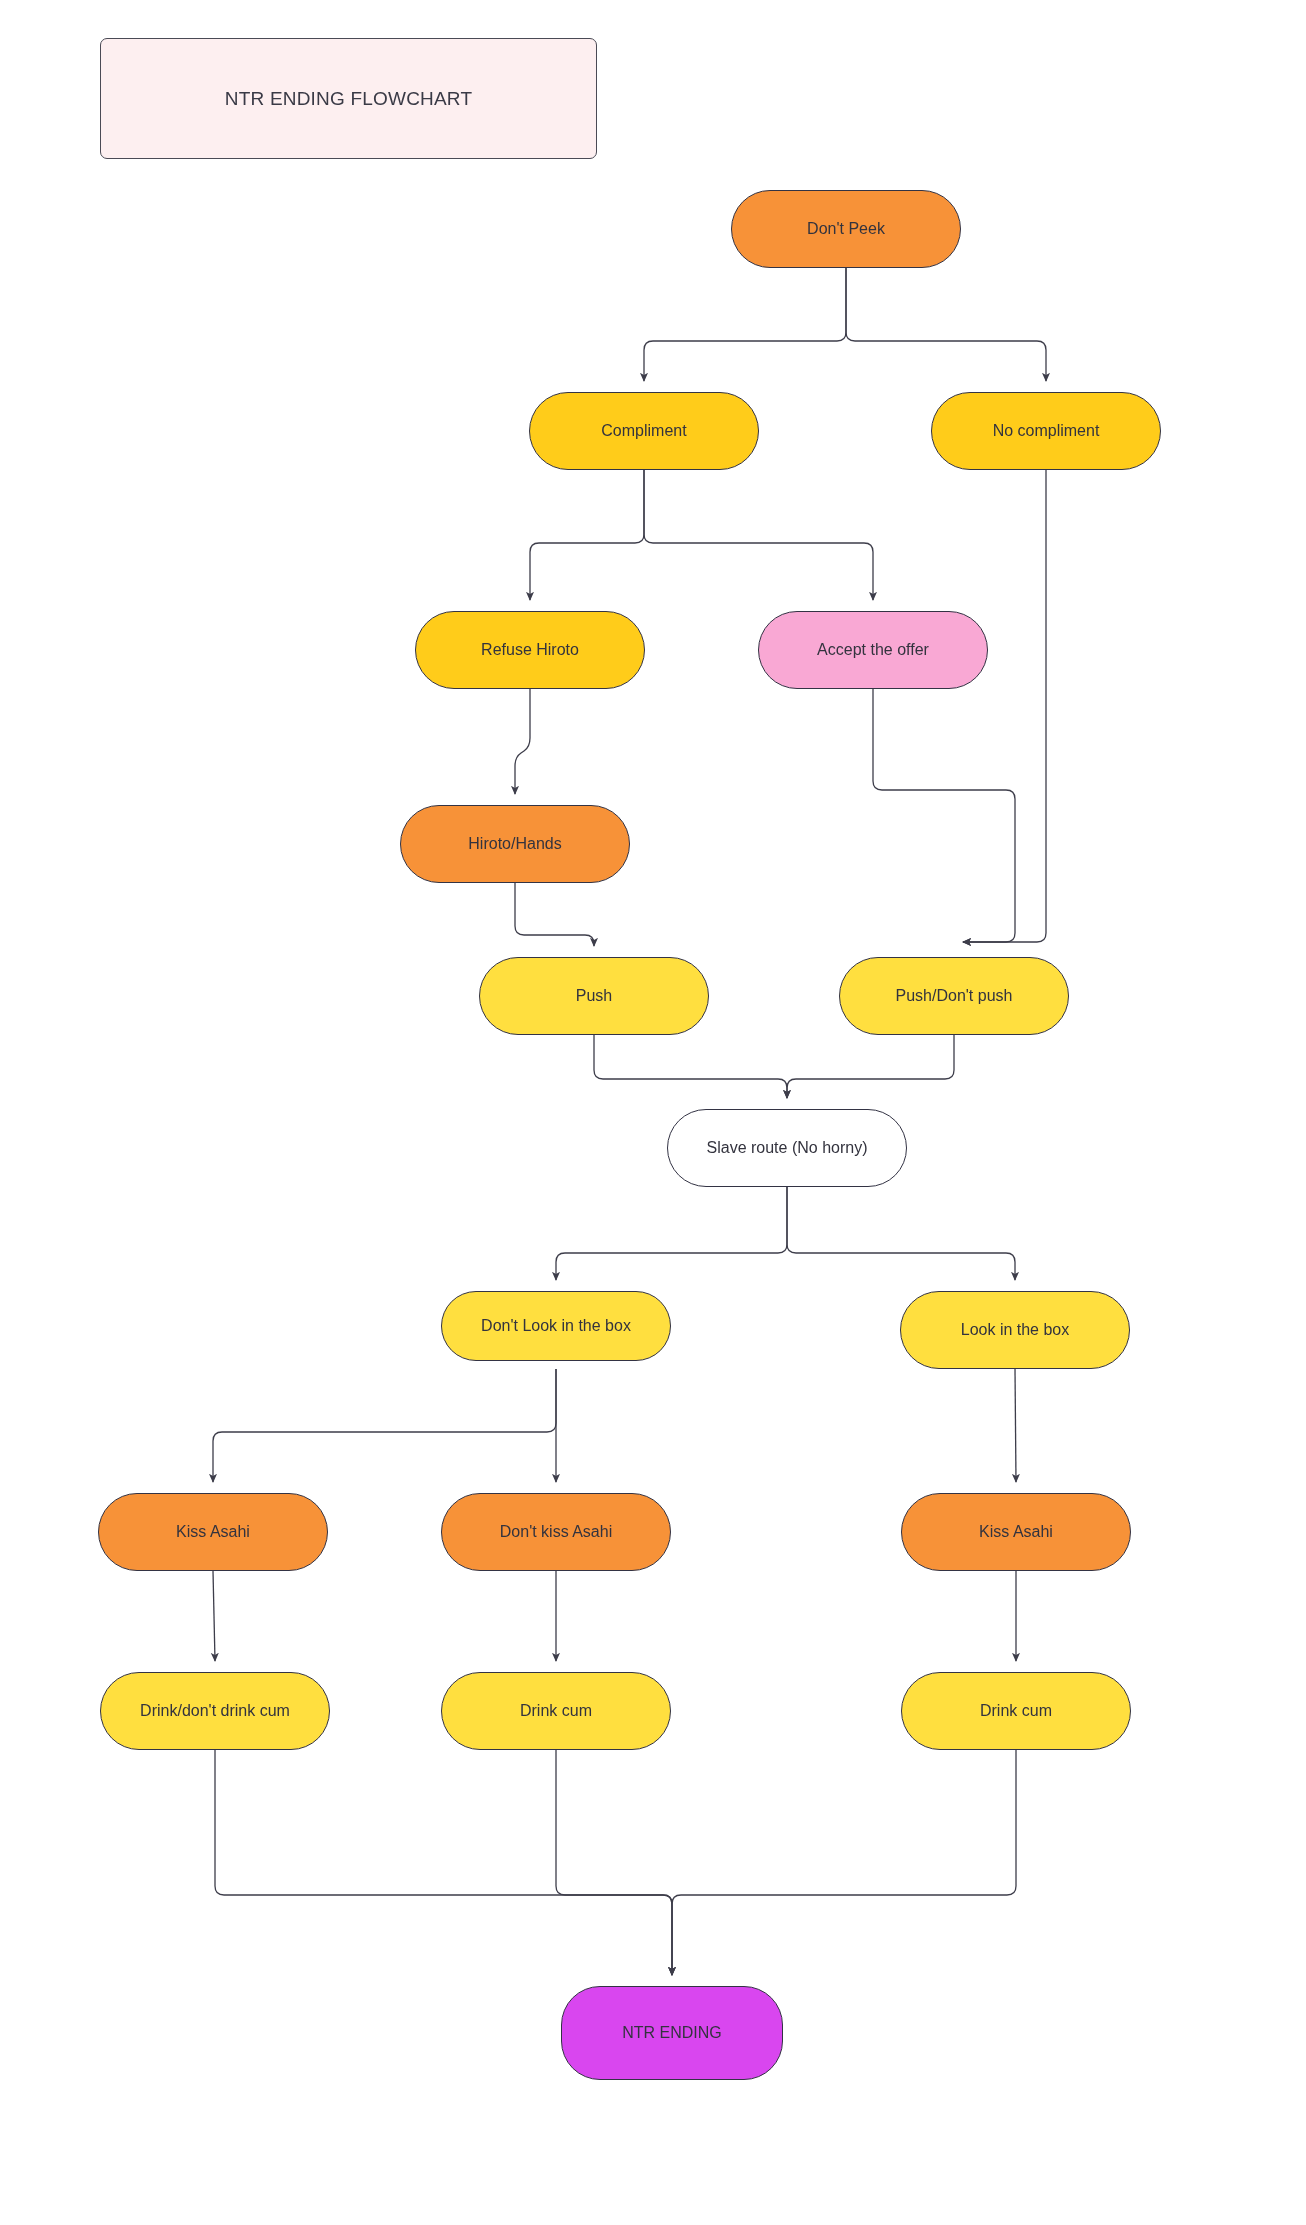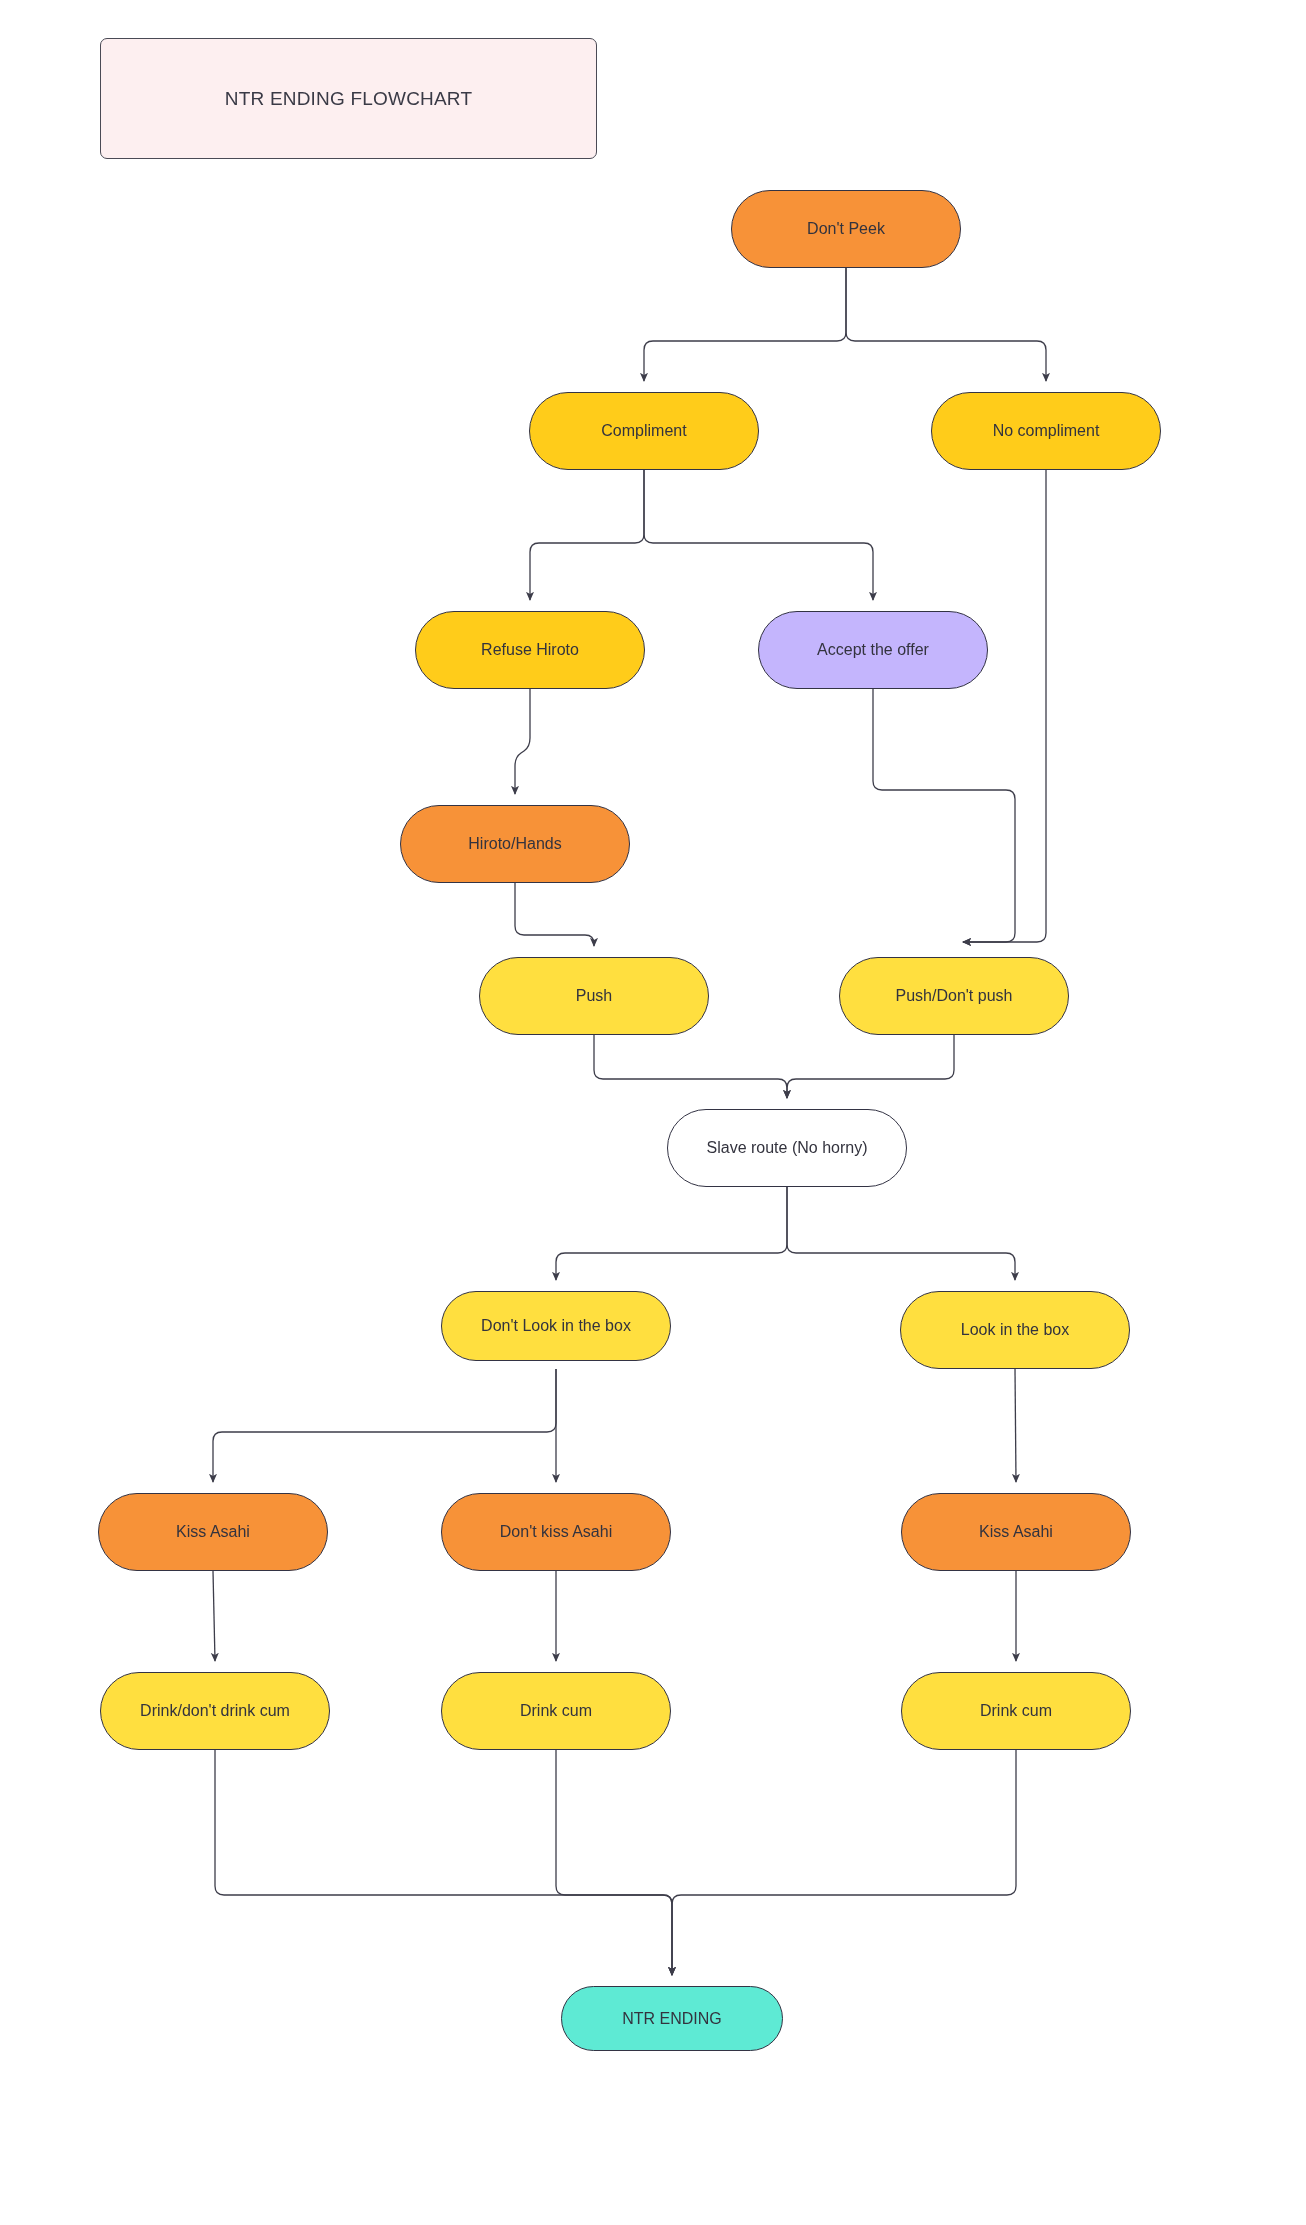--- a/index.html
+++ b/index.html
@@ -107,21 +107,21 @@
       </div>
       <div class="node" style="left: 529px; top: 392px; width: 230px; height: 78px; background: rgb(255, 204, 26); border-radius: 39px; color: rgb(51, 51, 62); font-size: 16px; border-color: rgb(51, 51, 68);">
         <span class="node-label">Compliment</span>
       </div>
       <div class="node" style="left: 931px; top: 392px; width: 230px; height: 78px; background: rgb(255, 204, 26); border-radius: 39px; color: rgb(51, 51, 62); font-size: 16px; border-color: rgb(51, 51, 68);">
         <span class="node-label">No compliment</span>
       </div>
       <div class="node" style="left: 415px; top: 611px; width: 230px; height: 78px; background: rgb(255, 204, 26); border-radius: 39px; color: rgb(51, 51, 62); font-size: 16px; border-color: rgb(51, 51, 68);">
         <span class="node-label">Refuse Hiroto</span>
       </div>
-      <div class="node" style="left: 758px; top: 611px; width: 230px; height: 78px; background: #c4b5fd; border-radius: 39px; color: rgb(51, 51, 62); font-size: 16px; border-color: rgb(51, 51, 68);">
+      <div class="node" style="left: 758px; top: 611px; width: 230px; height: 78px; background: #f9a8d4; border-radius: 39px; color: rgb(51, 51, 62); font-size: 16px; border-color: rgb(51, 51, 68);">
         <span class="node-label">Accept the offer</span>
       </div>
       <div class="node" style="left: 400px; top: 805px; width: 230px; height: 78px; background: rgb(247, 146, 56); border-radius: 39px; color: rgb(51, 51, 62); font-size: 16px; border-color: rgb(51, 51, 68);">
         <span class="node-label">Hiroto/Hands</span>
       </div>
       <div class="node" style="left: 479px; top: 957px; width: 230px; height: 78px; background: rgb(255, 223, 63); border-radius: 39px; color: rgb(51, 51, 62); font-size: 16px; border-color: rgb(51, 51, 68);">
         <span class="node-label">Push</span>
       </div>
       <div class="node" style="left: 839px; top: 957px; width: 230px; height: 78px; background: rgb(255, 223, 63); border-radius: 39px; color: rgb(51, 51, 62); font-size: 16px; border-color: rgb(51, 51, 68);">
         <span class="node-label">Push/Don't push</span>
@@ -146,18 +146,18 @@
       </div>
       <div class="node" style="left: 100px; top: 1672px; width: 230px; height: 78px; background: rgb(255, 223, 63); border-radius: 39px; color: rgb(51, 51, 62); font-size: 16px; border-color: rgb(51, 51, 68);">
         <span class="node-label">Drink/don't drink cum</span>
       </div>
       <div class="node" style="left: 441px; top: 1672px; width: 230px; height: 78px; background: rgb(255, 223, 63); border-radius: 39px; color: rgb(51, 51, 62); font-size: 16px; border-color: rgb(51, 51, 68);">
         <span class="node-label">Drink cum</span>
       </div>
       <div class="node" style="left: 901px; top: 1672px; width: 230px; height: 78px; background: rgb(255, 223, 63); border-radius: 39px; color: rgb(51, 51, 62); font-size: 16px; border-color: rgb(51, 51, 68);">
         <span class="node-label">Drink cum</span>
       </div>
-      <div class="node" style="left: 561px; top: 1986px; width: 222px; height: 65px; background: #5eead4; border-radius: 39px; color: rgb(51, 51, 62); font-size: 16px; border-color: rgb(51, 51, 68);">
+      <div class="node" style="left: 561px; top: 1986px; width: 222px; height: 94px; background: #d946ef; border-radius: 39px; color: rgb(51, 51, 62); font-size: 16px; border-color: rgb(51, 51, 68);">
         <span class="node-label">NTR ENDING</span>
       </div>
     </div>
 
 </div>
 
 </body></html>

